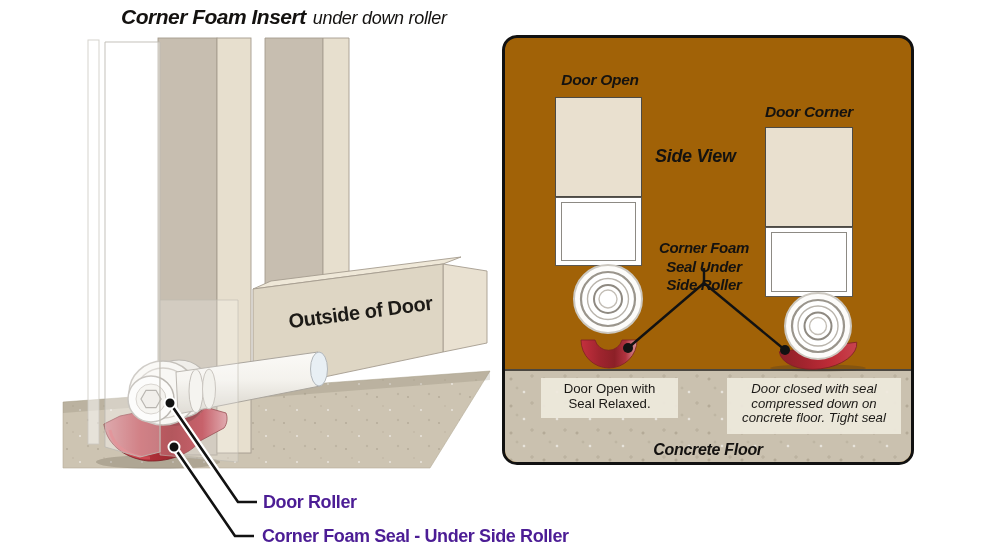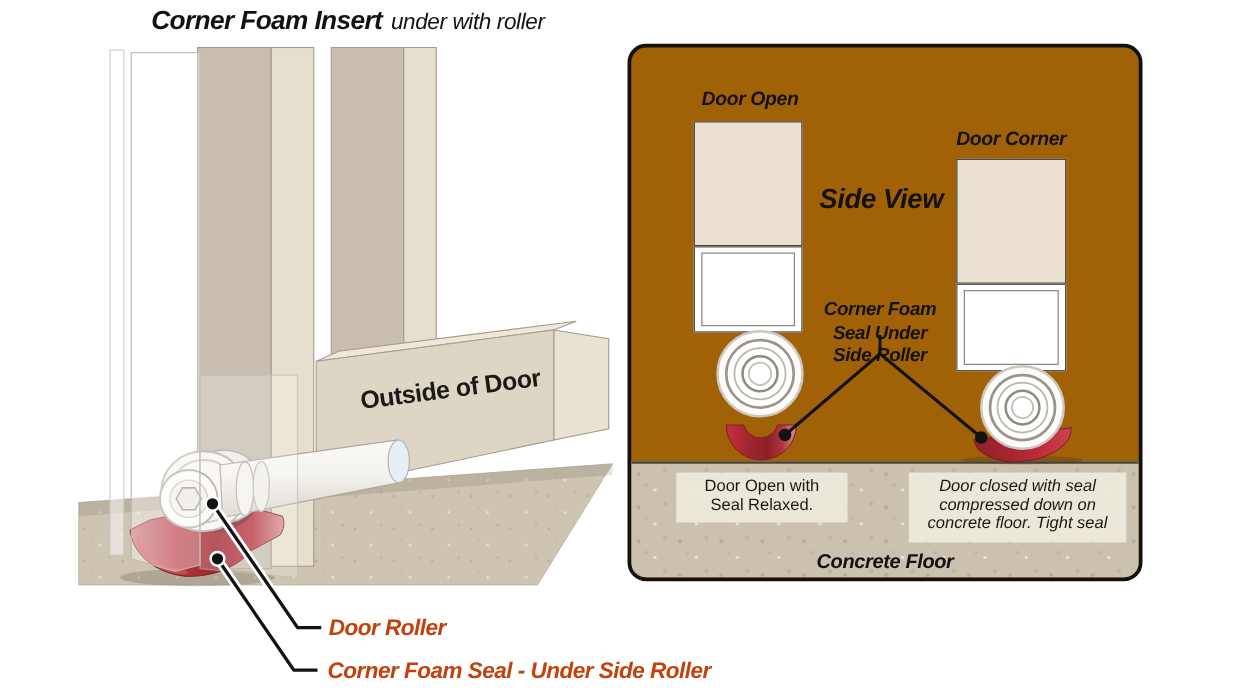--- a/index.html
+++ b/index.html
@@ -12,32 +12,32 @@
   .title-main{font-size:21px;font-weight:bold;font-style:italic;letter-spacing:-0.5px;color:#141210;}
   .title-sub{font-size:18px;font-style:italic;letter-spacing:-0.3px;color:#141210;}
   
   .left-illo{position:absolute;left:0;top:0;width:500px;height:560px;}
   .left-illo svg{position:absolute;left:0;top:0;}
   .outside-label{
     position:absolute;left:268px;top:301px;width:185px;text-align:center;
     font-weight:bold;font-size:20px;letter-spacing:-0.4px;color:#1c1a16;
     transform:rotate(-7.4deg);
   }
-  .callout-label{position:absolute;font-weight:bold;font-style:italic;font-size:18px;letter-spacing:-0.4px;color:#c2410c;white-space:nowrap;}
+  .callout-label{position:absolute;font-weight:bold;font-size:18px;letter-spacing:-0.4px;color:#4c1d95;white-space:nowrap;}
   .lbl-door-roller{left:263px;top:492px;}
   .lbl-corner-seal{left:262px;top:526px;}
   
   .panel{
     position:absolute;left:502px;top:35px;width:406px;height:424px;
     border:3px solid #111111;border-radius:15px;background:#a16207;overflow:hidden;
   }
   .panel-label{position:absolute;font-weight:bold;font-style:italic;letter-spacing:-0.3px;color:#141210;white-space:nowrap;}
   .lbl-door-open{left:45px;top:33px;width:100px;text-align:center;font-size:15.5px;}
   .lbl-door-closed{left:258px;top:65px;width:92px;text-align:center;font-size:15.5px;}
-  .lbl-side-view{left:150px;top:108px;width:100px;text-align:center;font-size:22px;}
+  .lbl-side-view{left:150px;top:108px;width:100px;text-align:left;font-size:18px;}
   .seal-callout-text{
     position:absolute;left:144px;top:201px;width:110px;text-align:center;
     font-weight:bold;font-style:italic;font-size:15px;line-height:18.5px;letter-spacing:-0.3px;color:#141210;
   }
   .door{position:absolute;background:#e9e0cf;border:1.5px solid #4c4a45;box-sizing:border-box;}
   .door-open-door{left:50px;top:59px;width:87px;height:100px;}
   .door-closed-door{left:260px;top:89px;width:88px;height:100px;}
   .bracket{position:absolute;background:#ffffff;border:1.6px solid #5a5752;box-sizing:border-box;}
   .bracket .inner{position:absolute;left:5px;top:4px;right:5px;bottom:4px;border:1.4px solid #8d8a84;background:#ffffff;}
   .bracket-open{left:50px;top:159px;width:87px;height:69px;}
@@ -64,21 +64,21 @@
   }
   .panel svg.overlay{position:absolute;left:0;top:0;pointer-events:none;}
 </style>
 </head>
 <body>
 
 <div class="stage">
 
   <div class="title-row">
     <span class="title-main">Corner Foam Insert</span>
-    <span class="title-sub">under with roller</span>
+    <span class="title-sub">under down roller</span>
   </div>
 
   <div class="left-illo">
     <svg width="500" height="560" viewBox="0 0 500 560">
       <defs>
         <pattern id="speck" width="31" height="26" patternUnits="userSpaceOnUse">
           <circle cx="5" cy="7" r="1.1" fill="rgba(92,80,58,0.20)"></circle>
           <circle cx="18" cy="20" r="1" fill="rgba(255,255,255,0.55)"></circle>
           <circle cx="26" cy="4" r="1.2" fill="rgba(92,80,58,0.13)"></circle>
           <circle cx="11" cy="16" r="0.9" fill="rgba(92,80,58,0.10)"></circle>

